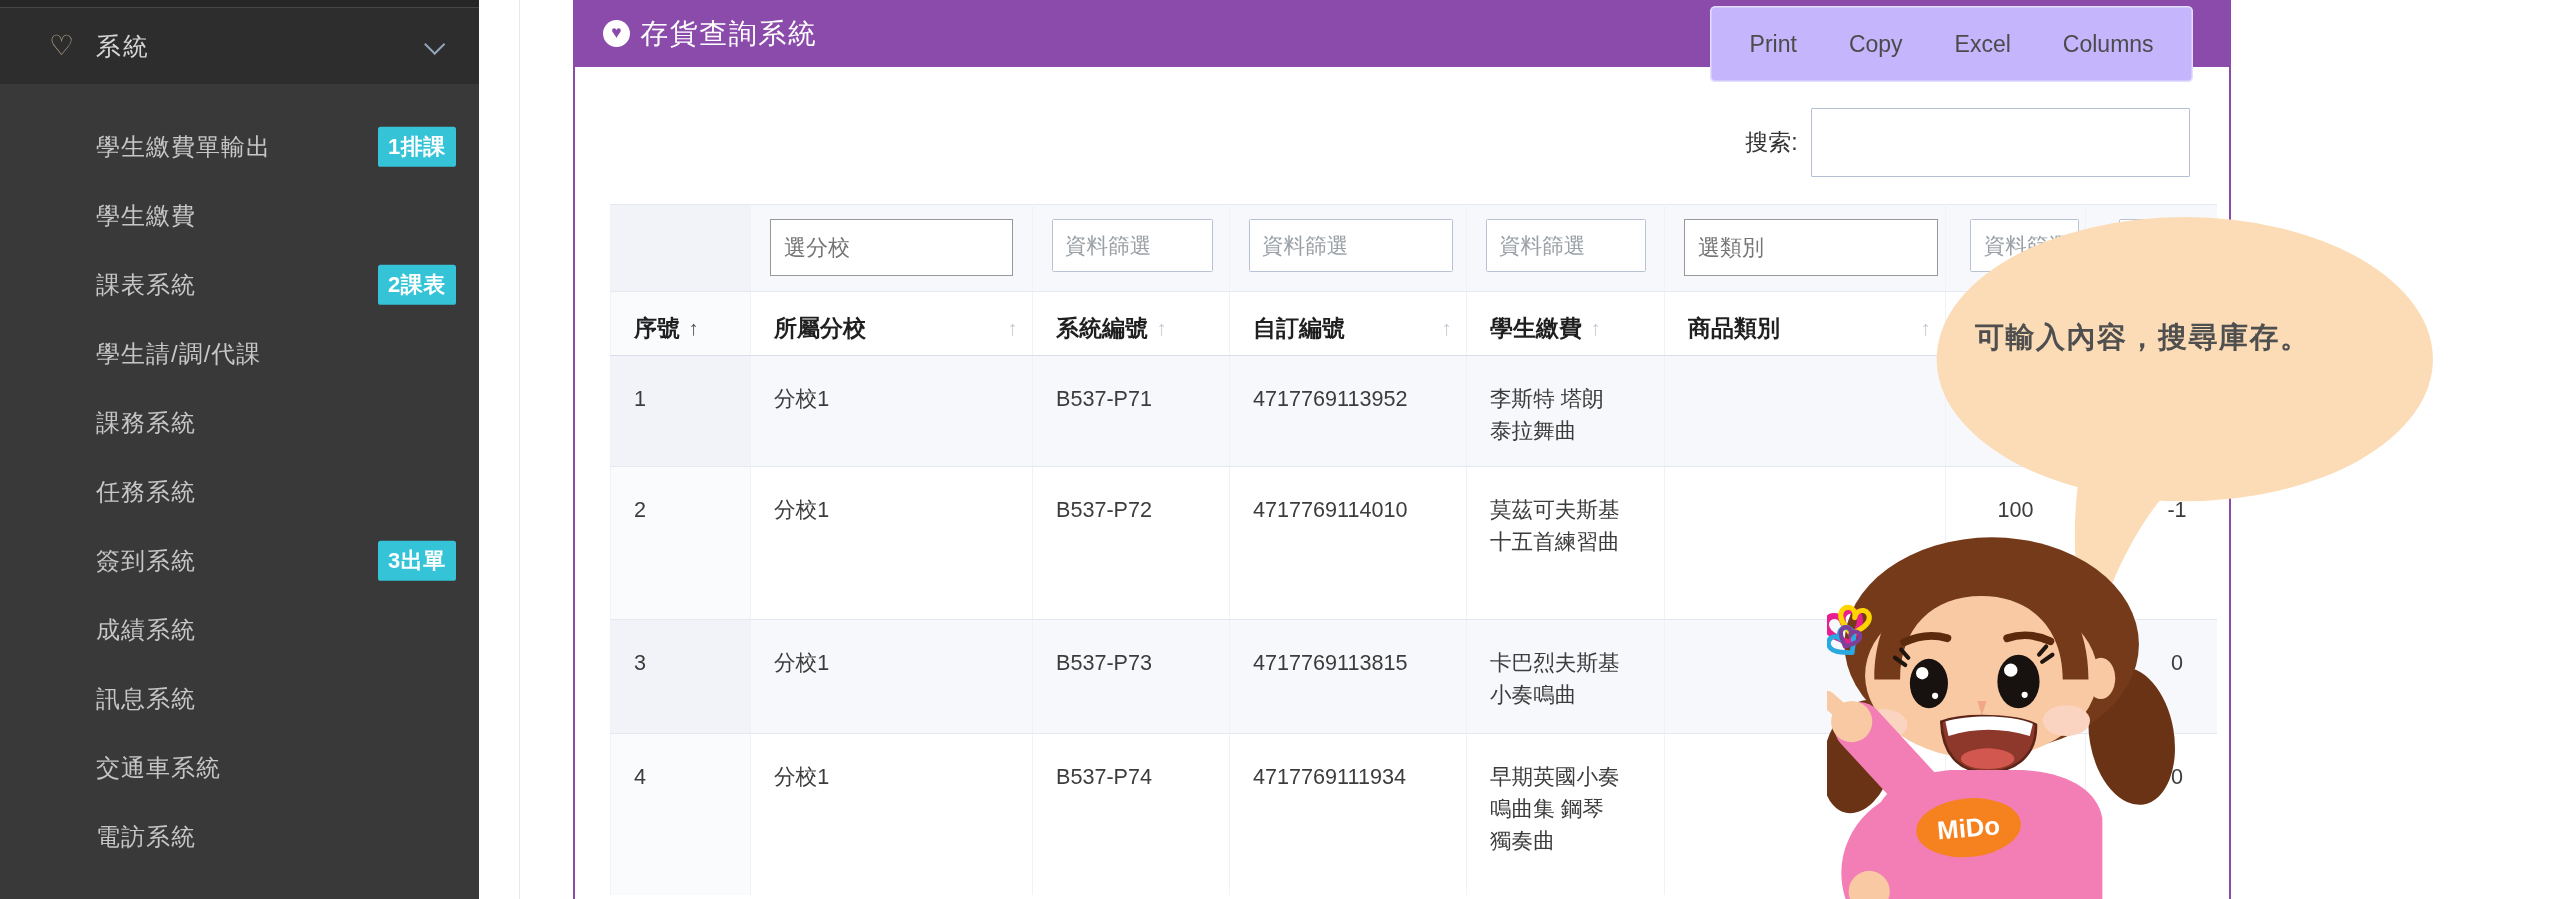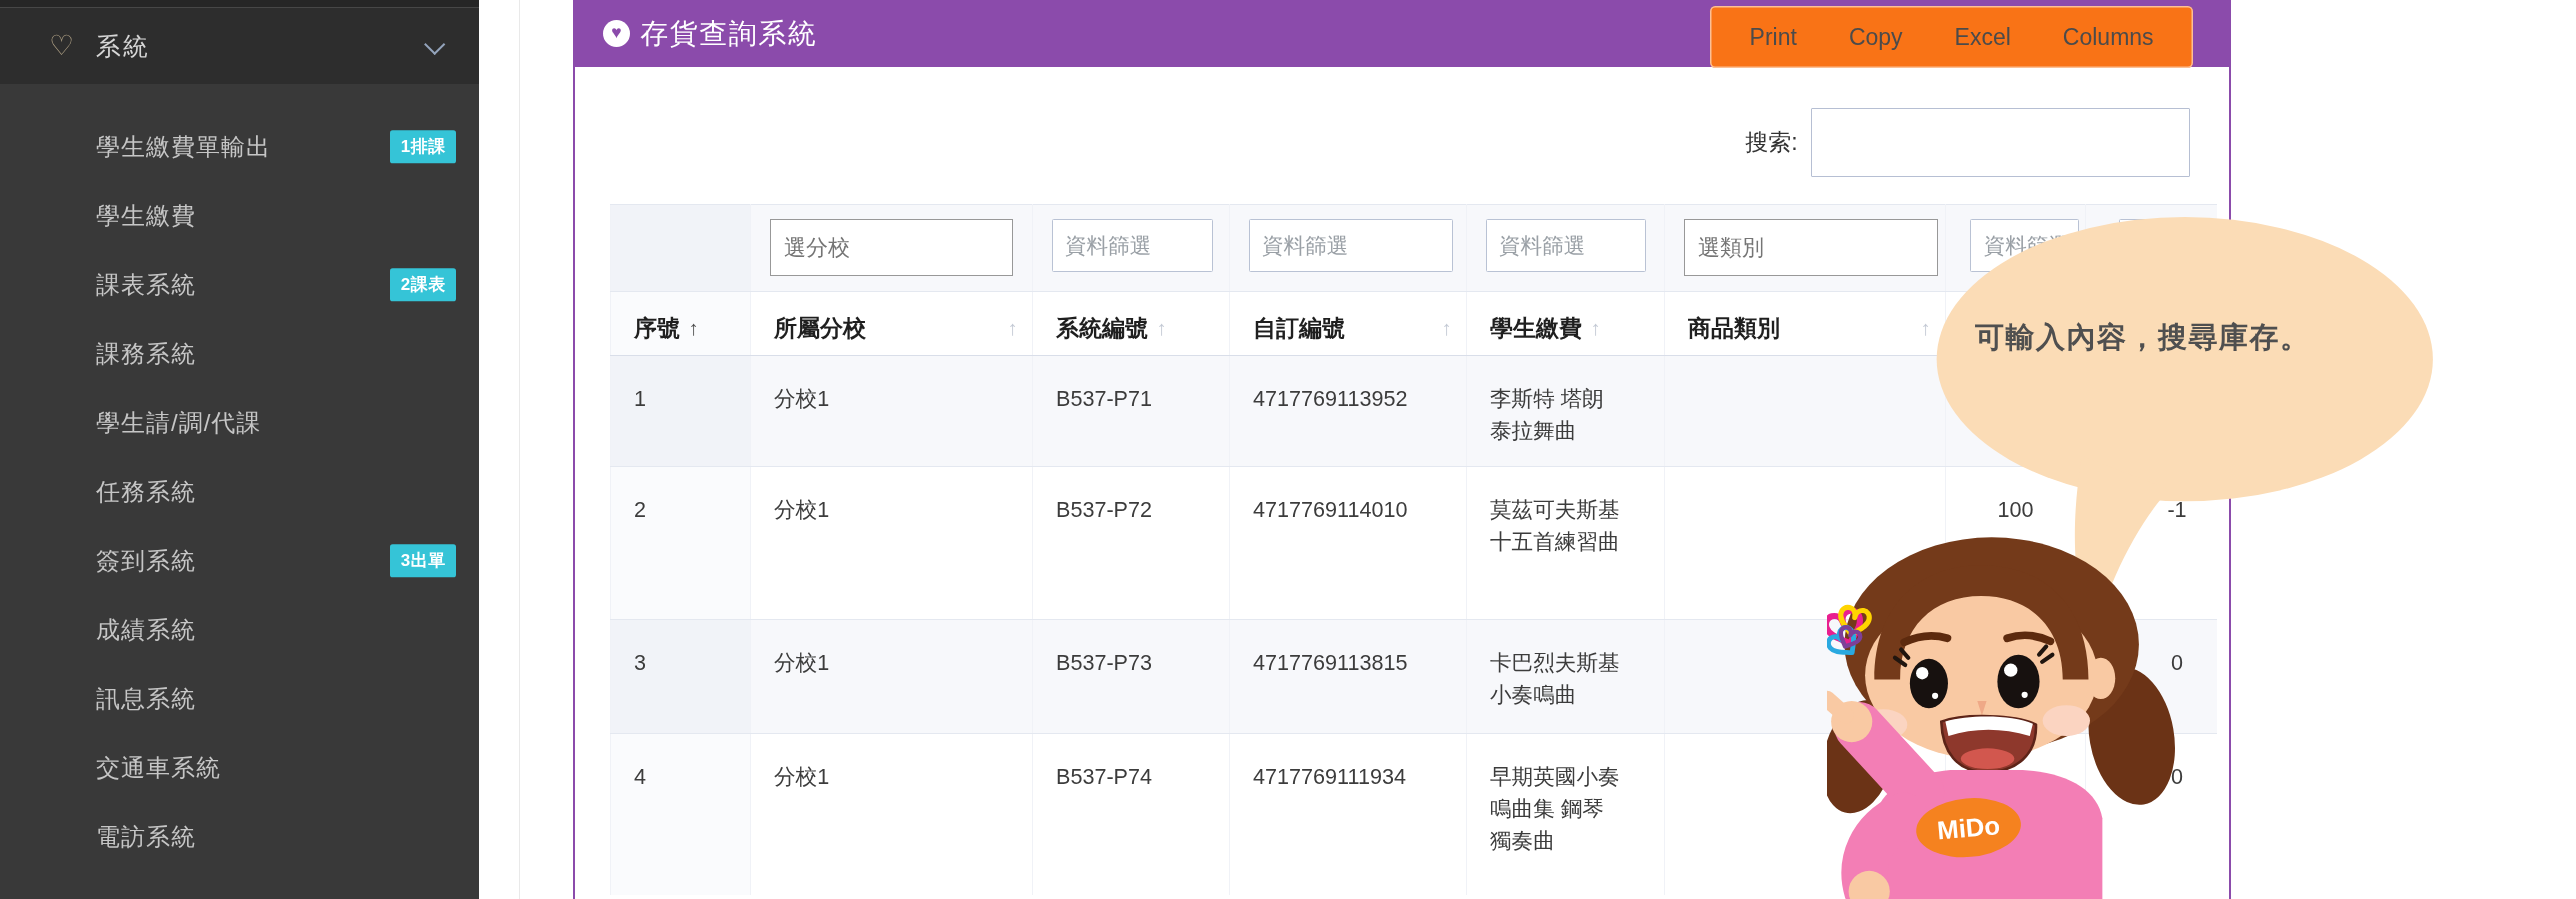--- a/index.html
+++ b/index.html
@@ -9,32 +9,32 @@
   }
   
   .sidebar{position:absolute;left:0;top:0;width:479px;height:900px;background:#393939;}
   .sidebar-topstrip{height:7.2px;background:#262626;border-bottom:1px solid #474747;}
   .sys-header{height:76px;background:#2d2d2d;display:flex;align-items:center;position:relative;cursor:pointer;}
   .heart-icon{margin-left:49px;font-size:28px;color:#a99b80;line-height:1;}
   .sys-label{margin-left:21.6px;font-size:25px;color:#d6d6d6;letter-spacing:2.1px;}
   .chev{position:absolute;right:37px;top:29px;width:13.4px;height:13.4px;border-right:2.6px solid #93a3bb;border-bottom:2.6px solid #93a3bb;transform:rotate(45deg);}
   .menu{padding-top:28px;}
   .menu-item{height:69px;display:flex;align-items:center;padding-left:96px;position:relative;color:#c6c6c6;font-size:24px;cursor:pointer;letter-spacing:1px;}
-  .menu-badge{position:absolute;right:23px;top:50%;transform:translateY(-50%);background:#35c4d7;color:#fff;font-size:17px;font-weight:bold;padding:5.2px 10.3px;border-radius:2.6px;letter-spacing:0.5px;}
+  .menu-badge{position:absolute;right:23px;top:50%;transform:translateY(-50%);background:#35c4d7;color:#fff;font-size:22px;font-weight:bold;padding:5.2px 10.3px;border-radius:2.6px;letter-spacing:0.5px;}
   
   .page-line{position:absolute;left:519px;top:0;width:1px;height:900px;background:#e9e9e9;}
   
   .panel{position:absolute;left:573px;top:0;width:1658px;height:900px;background:#fff;
     border-left:2.1px solid #8b4bab;border-right:2.1px solid #8b4bab;box-sizing:border-box;}
   .panel-header{height:67px;background:#8b4bab;position:relative;display:flex;align-items:center;}
   .title-wrap{display:flex;align-items:center;margin-left:28px;}
   .title-icon{width:27px;height:27px;border-radius:50%;background:#fff;display:flex;align-items:center;justify-content:center;}
   .title-icon span{color:#8b4bab;font-size:17.5px;line-height:1;margin-top:-2.1px;}
   .panel-title{color:#fff;font-size:28px;margin-left:10.3px;letter-spacing:1.5px;}
-  .toolbar{position:absolute;right:36px;top:6.2px;height:62px;background:#f97316;border-radius:5.2px;
+  .toolbar{position:absolute;right:36px;top:6.2px;height:76px;background:#c4b5fd;border-radius:5.2px;
     display:flex;align-items:center;padding:0 13.4px;box-shadow:inset 0 0 0 1.5px rgba(255,255,255,.55);}
   .tb-btn{font-size:23px;color:#4b4b4b;padding:0 26px;background:none;border:none;font-family:inherit;cursor:pointer;}
   
   .length-wrap{position:absolute;left:40px;top:114px;display:flex;align-items:center;font-size:23px;color:#333;}
   .len-select{width:89px;height:53px;border:1px solid #b6bfd3;border-radius:3.1px;margin:0 13.4px;
     display:flex;align-items:center;justify-content:center;font-size:21.6px;color:#555;position:relative;cursor:pointer;background:#fff;}
   .len-caret{position:absolute;right:10.3px;font-size:13.4px;color:#444;}
   .search-wrap{position:absolute;right:39px;top:108px;display:flex;align-items:center;font-size:23px;color:#333;}
   .search-input{width:379px;height:69px;border:1px solid #b6bfd3;border-radius:1px;margin-left:13.4px;
     font-size:21.6px;padding:0 12.4px;box-sizing:border-box;font-family:inherit;}
@@ -86,24 +86,24 @@
         <span class="menu-badge">1排課</span>
       </div>
       <div class="menu-item">
         <span>學生繳費</span>
       </div>
       <div class="menu-item">
         <span>課表系統</span>
         <span class="menu-badge">2課表</span>
       </div>
       <div class="menu-item">
+        <span>學生請/調/代課</span>
+      </div>
+      <div class="menu-item">
         <span>課務系統</span>
-      </div>
-      <div class="menu-item">
-        <span>學生請/調/代課</span>
       </div>
       <div class="menu-item">
         <span>任務系統</span>
       </div>
       <div class="menu-item">
         <span>簽到系統</span>
         <span class="menu-badge">3出單</span>
       </div>
       <div class="menu-item">
         <span>成績系統</span>

